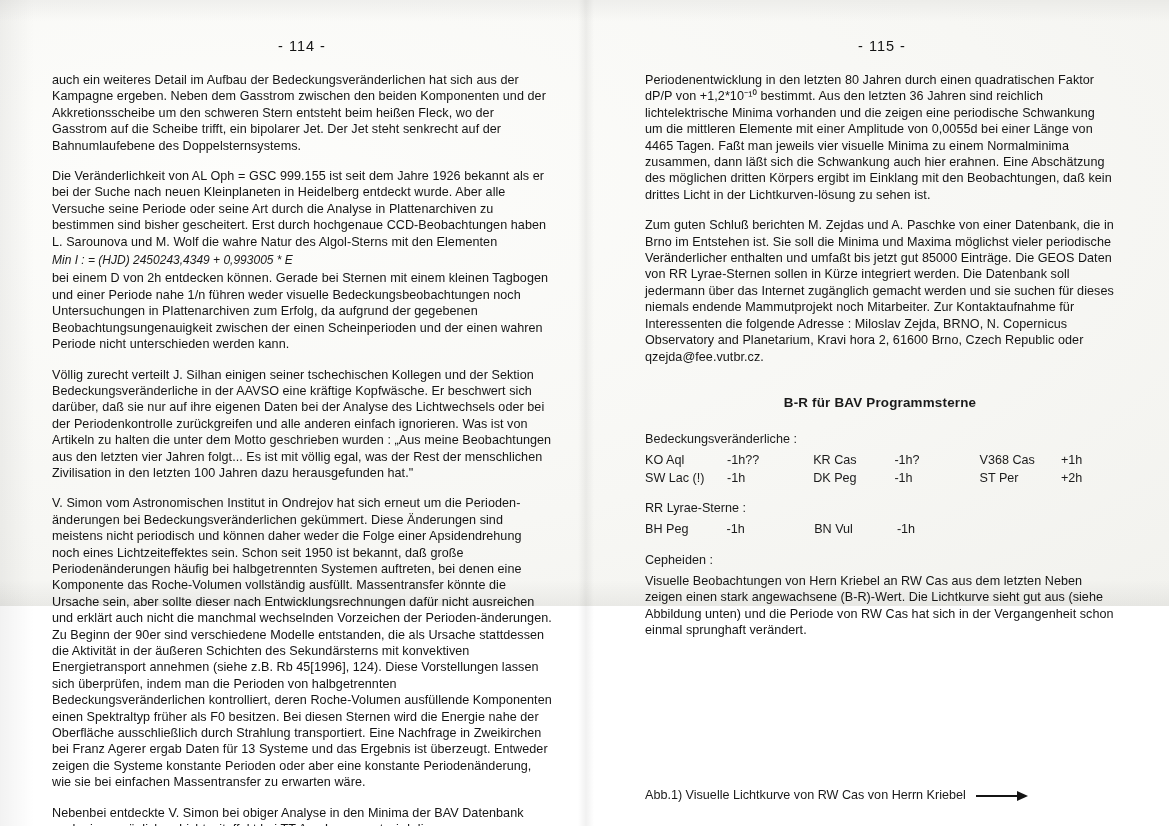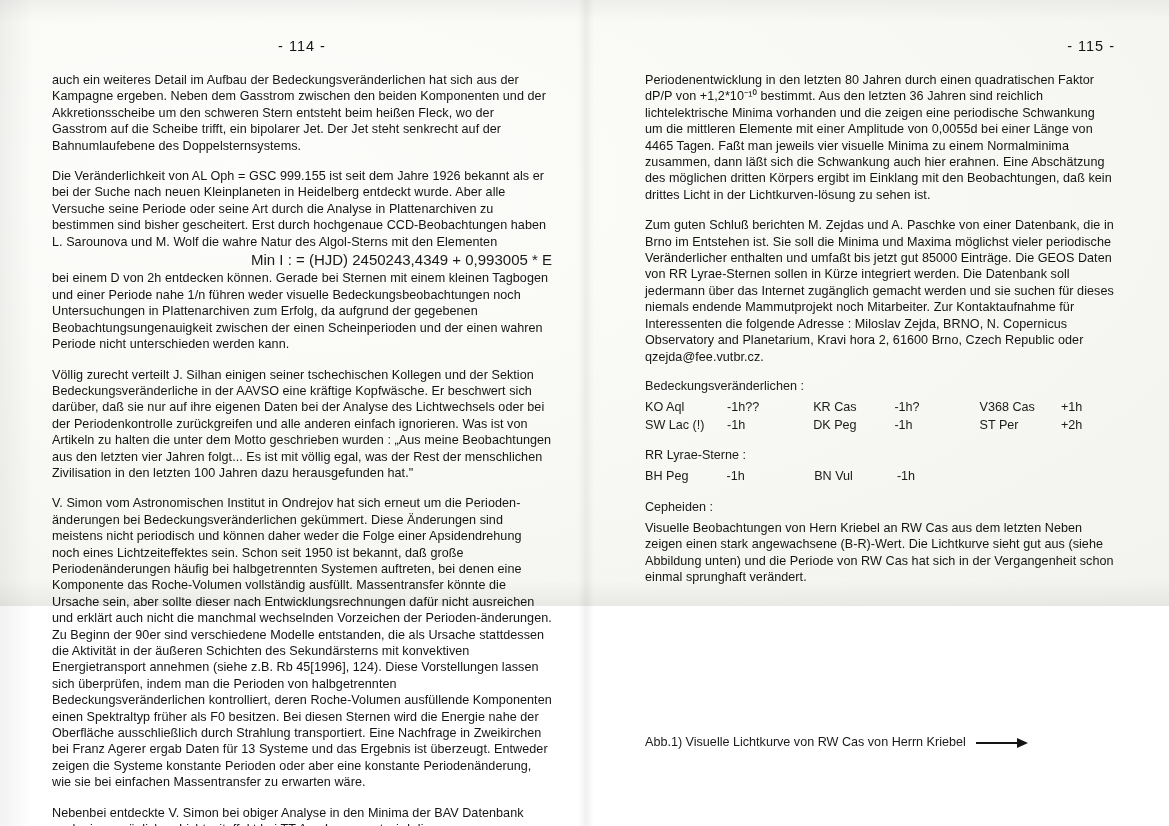--- a/index.html
+++ b/index.html
@@ -55,36 +55,37 @@
   .page-right { left: 645px; width: 470px; }
 
   .page-number {
     text-align: center;
     font-size: 14.5px;
     letter-spacing: 1px;
     margin-top: 38px;
     margin-bottom: 18px;
     color: #141414;
   }
-  .page-right .page-number { margin-left: 4px; text-align: right; }
+  .page-right .page-number { margin-left: 4px; }
 
   p.para {
     font-size: 12.6px;
     line-height: 16.4px;
     margin: 0 0 14px 0;
     text-align: left;
     color: #141414;
     letter-spacing: 0.05px;
   }
   p.para.tight { margin-bottom: 0; }
   .centered {
-    text-align: right;
-    font-size: 15px;
+    text-align: left;
+    font-size: 12px;
     line-height: 16.4px;
     margin: 2px 0 2px 0;
+    font-style: italic;
   }
   .section-title {
     text-align: center;
     font-size: 13.4px;
     font-weight: bold;
     margin: 30px 0 22px 0;
     letter-spacing: 0.2px;
   }
   .tbl-head {
     font-size: 12.6px;
@@ -167,22 +168,23 @@
   </div>
 
   <div class="page page-right">
 
     <div class="page-number">-  115  -</div>
 
     <p class="para">Periodenentwicklung in den letzten 80 Jahren durch einen quadratischen Faktor dP/P von +1,2*10⁻¹⁰ bestimmt. Aus den letzten 36 Jahren sind reichlich lichtelektrische Minima vorhanden und die zeigen eine periodische Schwankung um die mittleren Elemente mit einer Amplitude von 0,0055d bei einer Länge von 4465 Tagen. Faßt man jeweils vier visuelle Minima zu einem Normalminima zusammen, dann läßt sich die Schwankung auch hier erahnen. Eine Abschätzung des möglichen dritten Körpers ergibt im Einklang mit den Beobachtungen, daß kein drittes Licht in der Lichtkurven-lösung zu sehen ist.</p>
 
     <p class="para">Zum guten Schluß berichten M. Zejdas und A. Paschke von einer Datenbank, die in Brno im Entstehen ist. Sie soll die Minima und Maxima möglichst vieler periodische Veränderlicher enthalten und umfaßt bis jetzt gut 85000 Einträge. Die GEOS Daten von RR Lyrae-Sternen sollen in Kürze integriert werden. Die Datenbank soll jedermann über das Internet zugänglich gemacht werden und sie suchen für dieses niemals endende Mammutprojekt noch Mitarbeiter. Zur Kontaktaufnahme für Interessenten die folgende Adresse : Miloslav Zejda, BRNO, N. Copernicus Observatory and Planetarium, Kravi hora 2, 61600 Brno, Czech Republic oder qzejda@fee.vutbr.cz.</p>
 
-
-    <div class="tbl-head">Bedeckungsveränderlichen :</div>
+    <div class="section-title">B-R für BAV Programmsterne</div>
+
+    <div class="tbl-head">Bedeckungsveränderliche :</div>
 
     <table class="stars">
       <tbody>
         <tr>
           <td class="c-name">KO Aql</td>
           <td class="c-val">-1h??</td>
           <td class="c-name2">KR Cas</td>
           <td class="c-val2">-1h?</td>
           <td class="c-name3">V368 Cas</td>
           <td class="c-val3">+1h</td>

